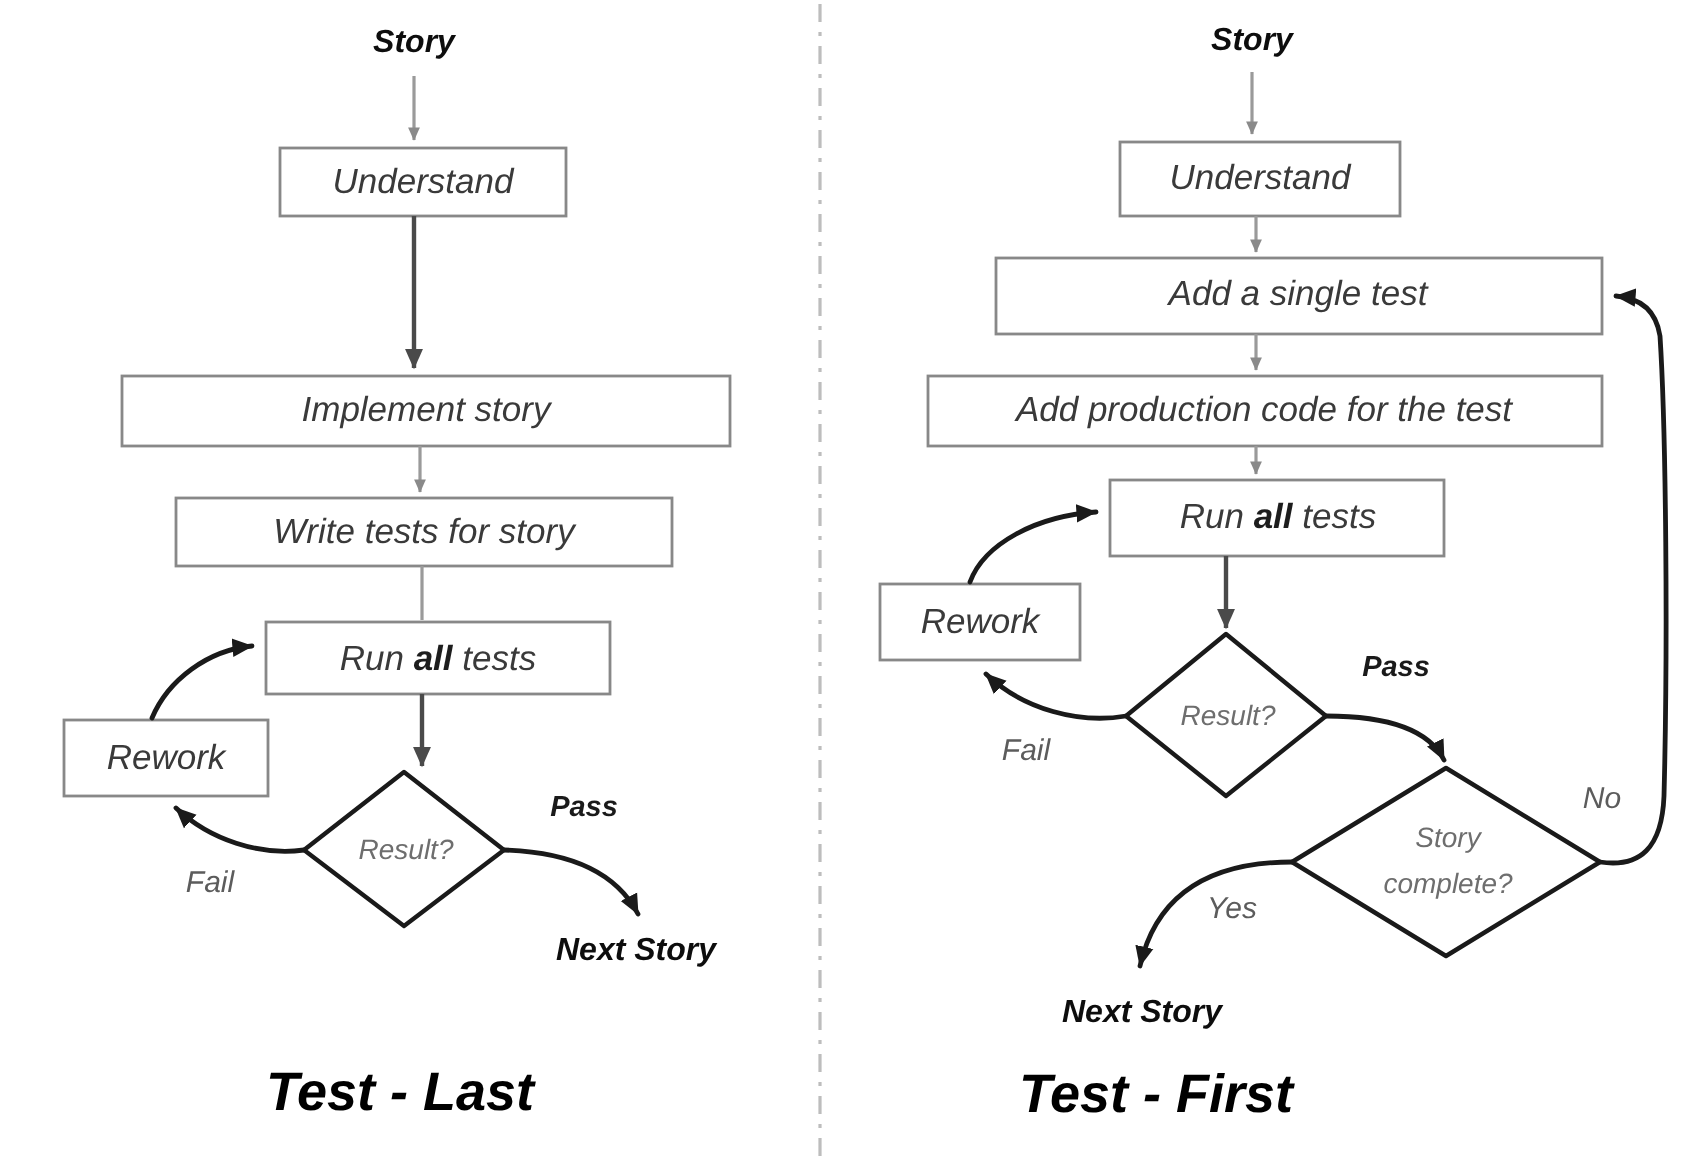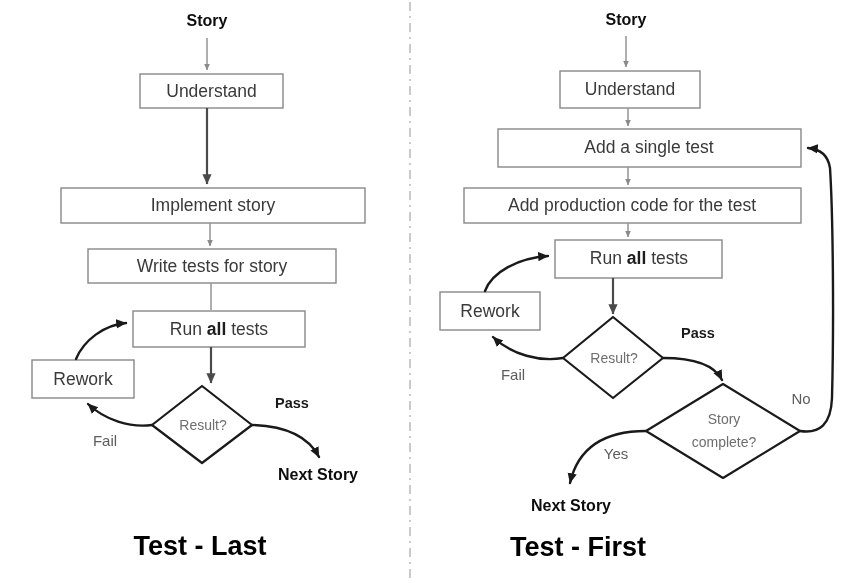--- a/index.html
+++ b/index.html
@@ -11,20 +11,21 @@
     width: 850px;
     height: 583px;
     overflow: hidden;
     font-family: "Liberation Sans", sans-serif;
   }
   #canvas {
     position: relative;
     width: 690px;
     height: 583px;
     background: #ffffff;
+    font-style: italic;
   }
   svg.flow {
     position: absolute;
     top: 0;
     left: 0;
     width: 850px;
     height: 583px;
   }
   .box-rect {
     fill: #ffffff;

